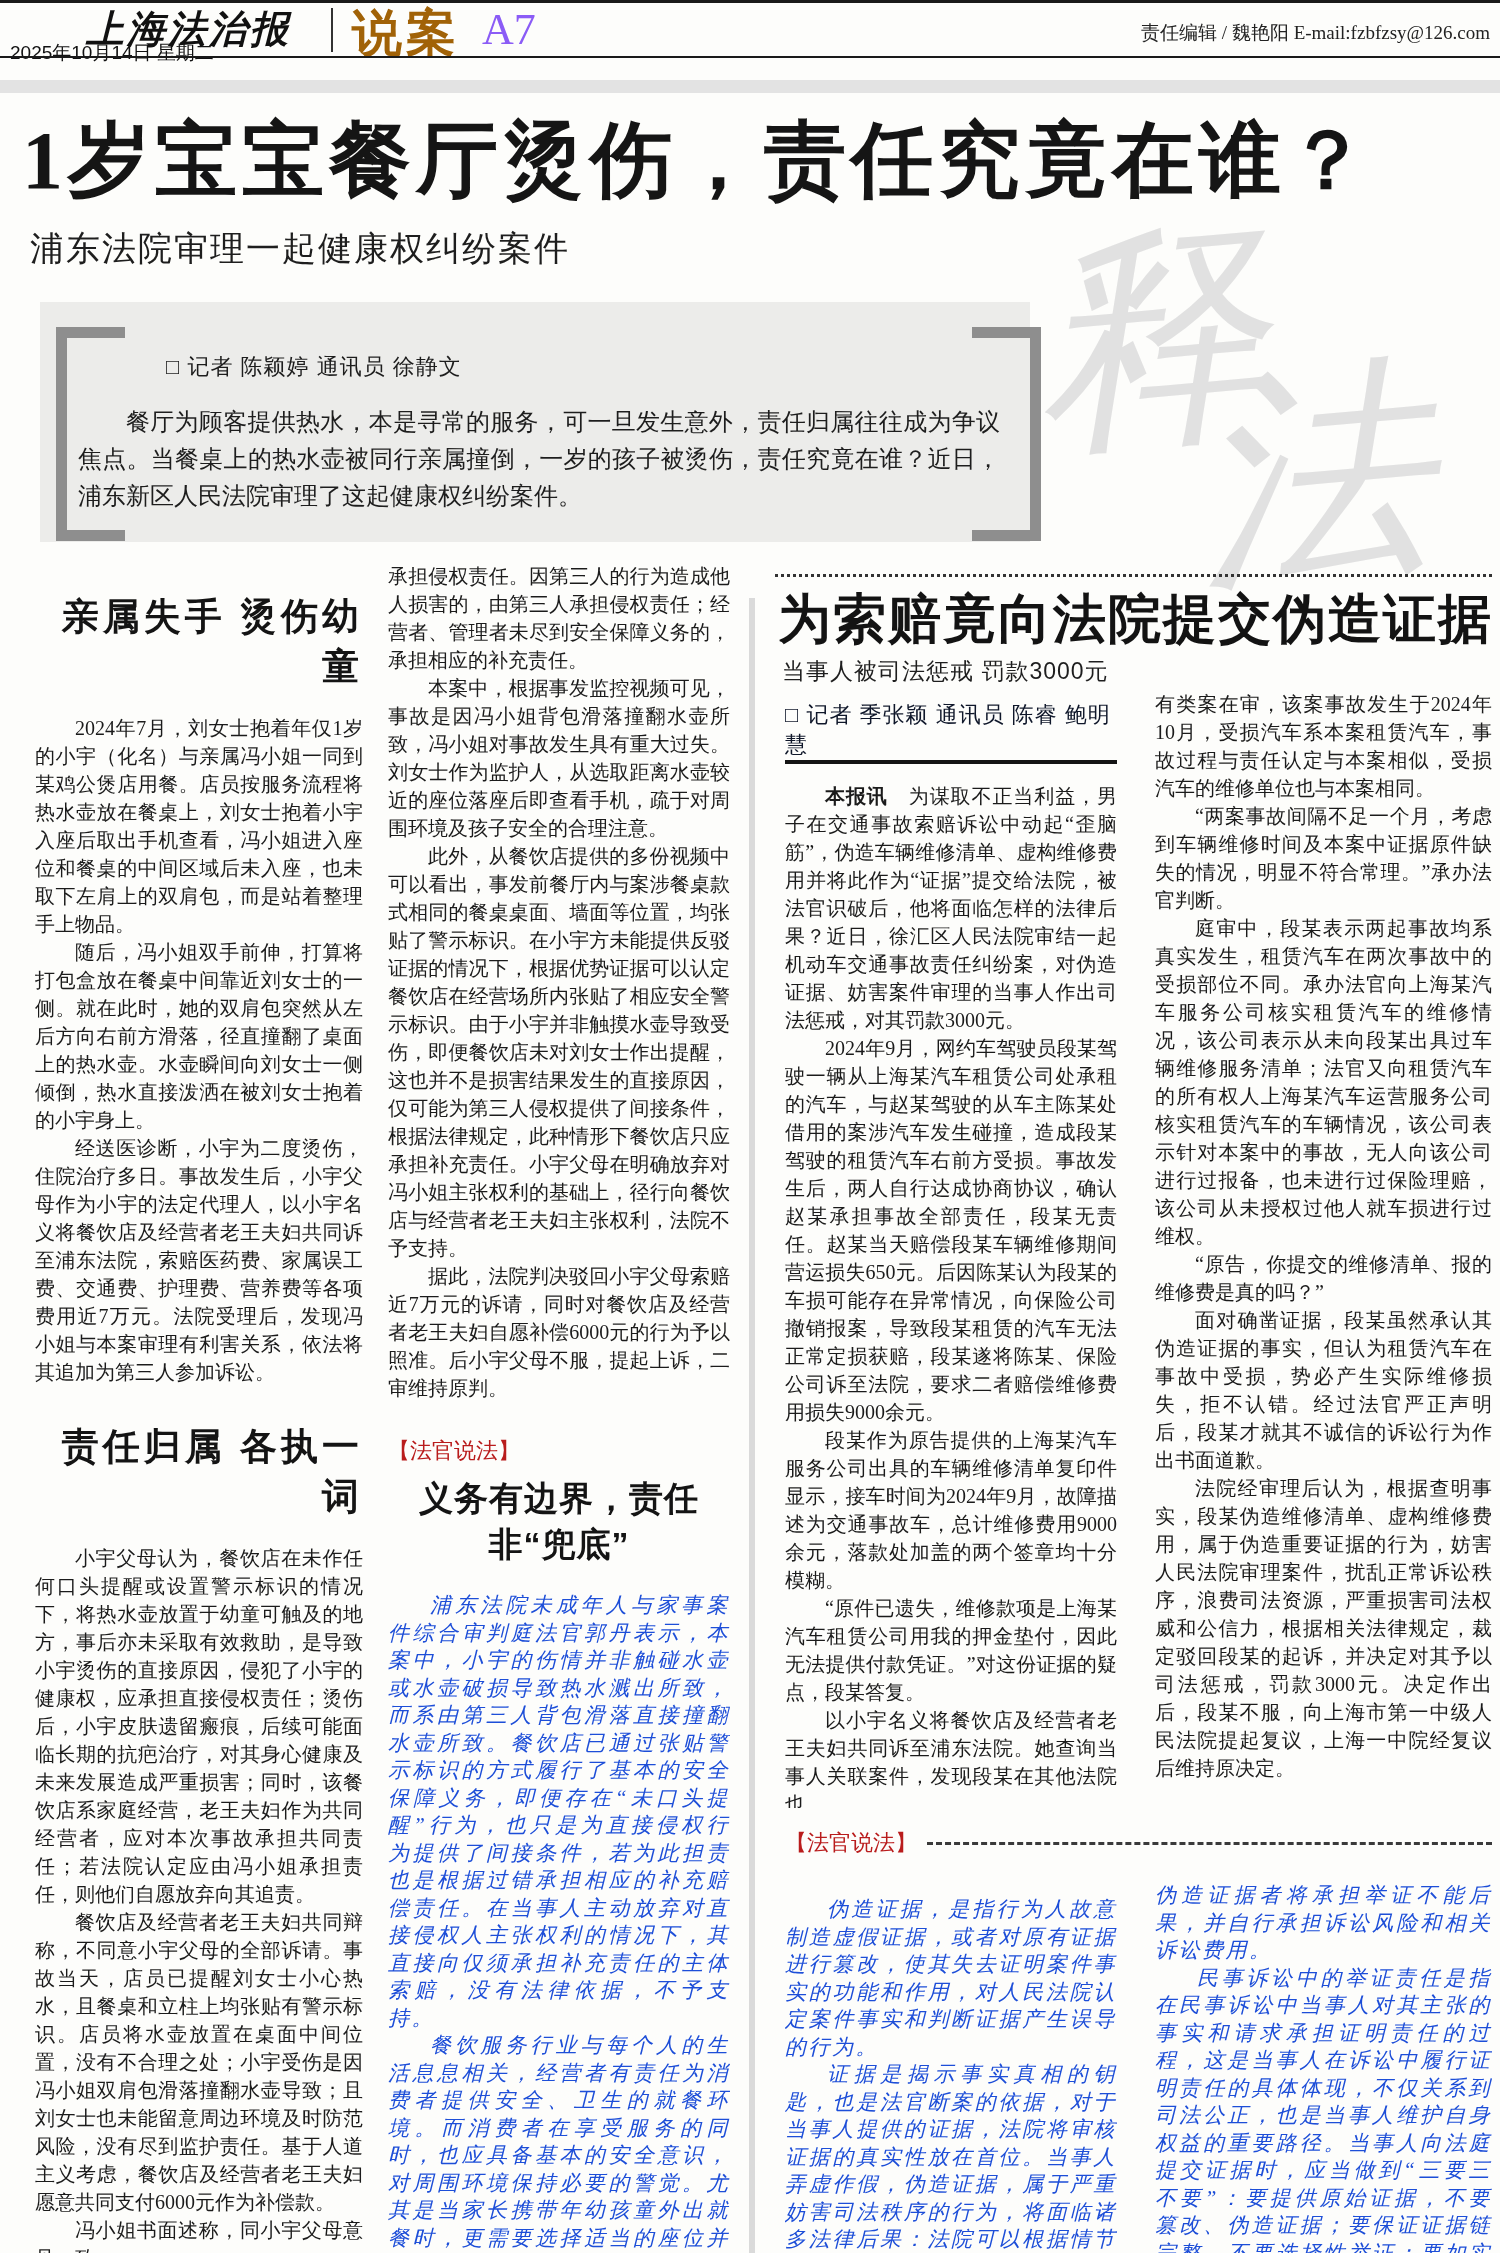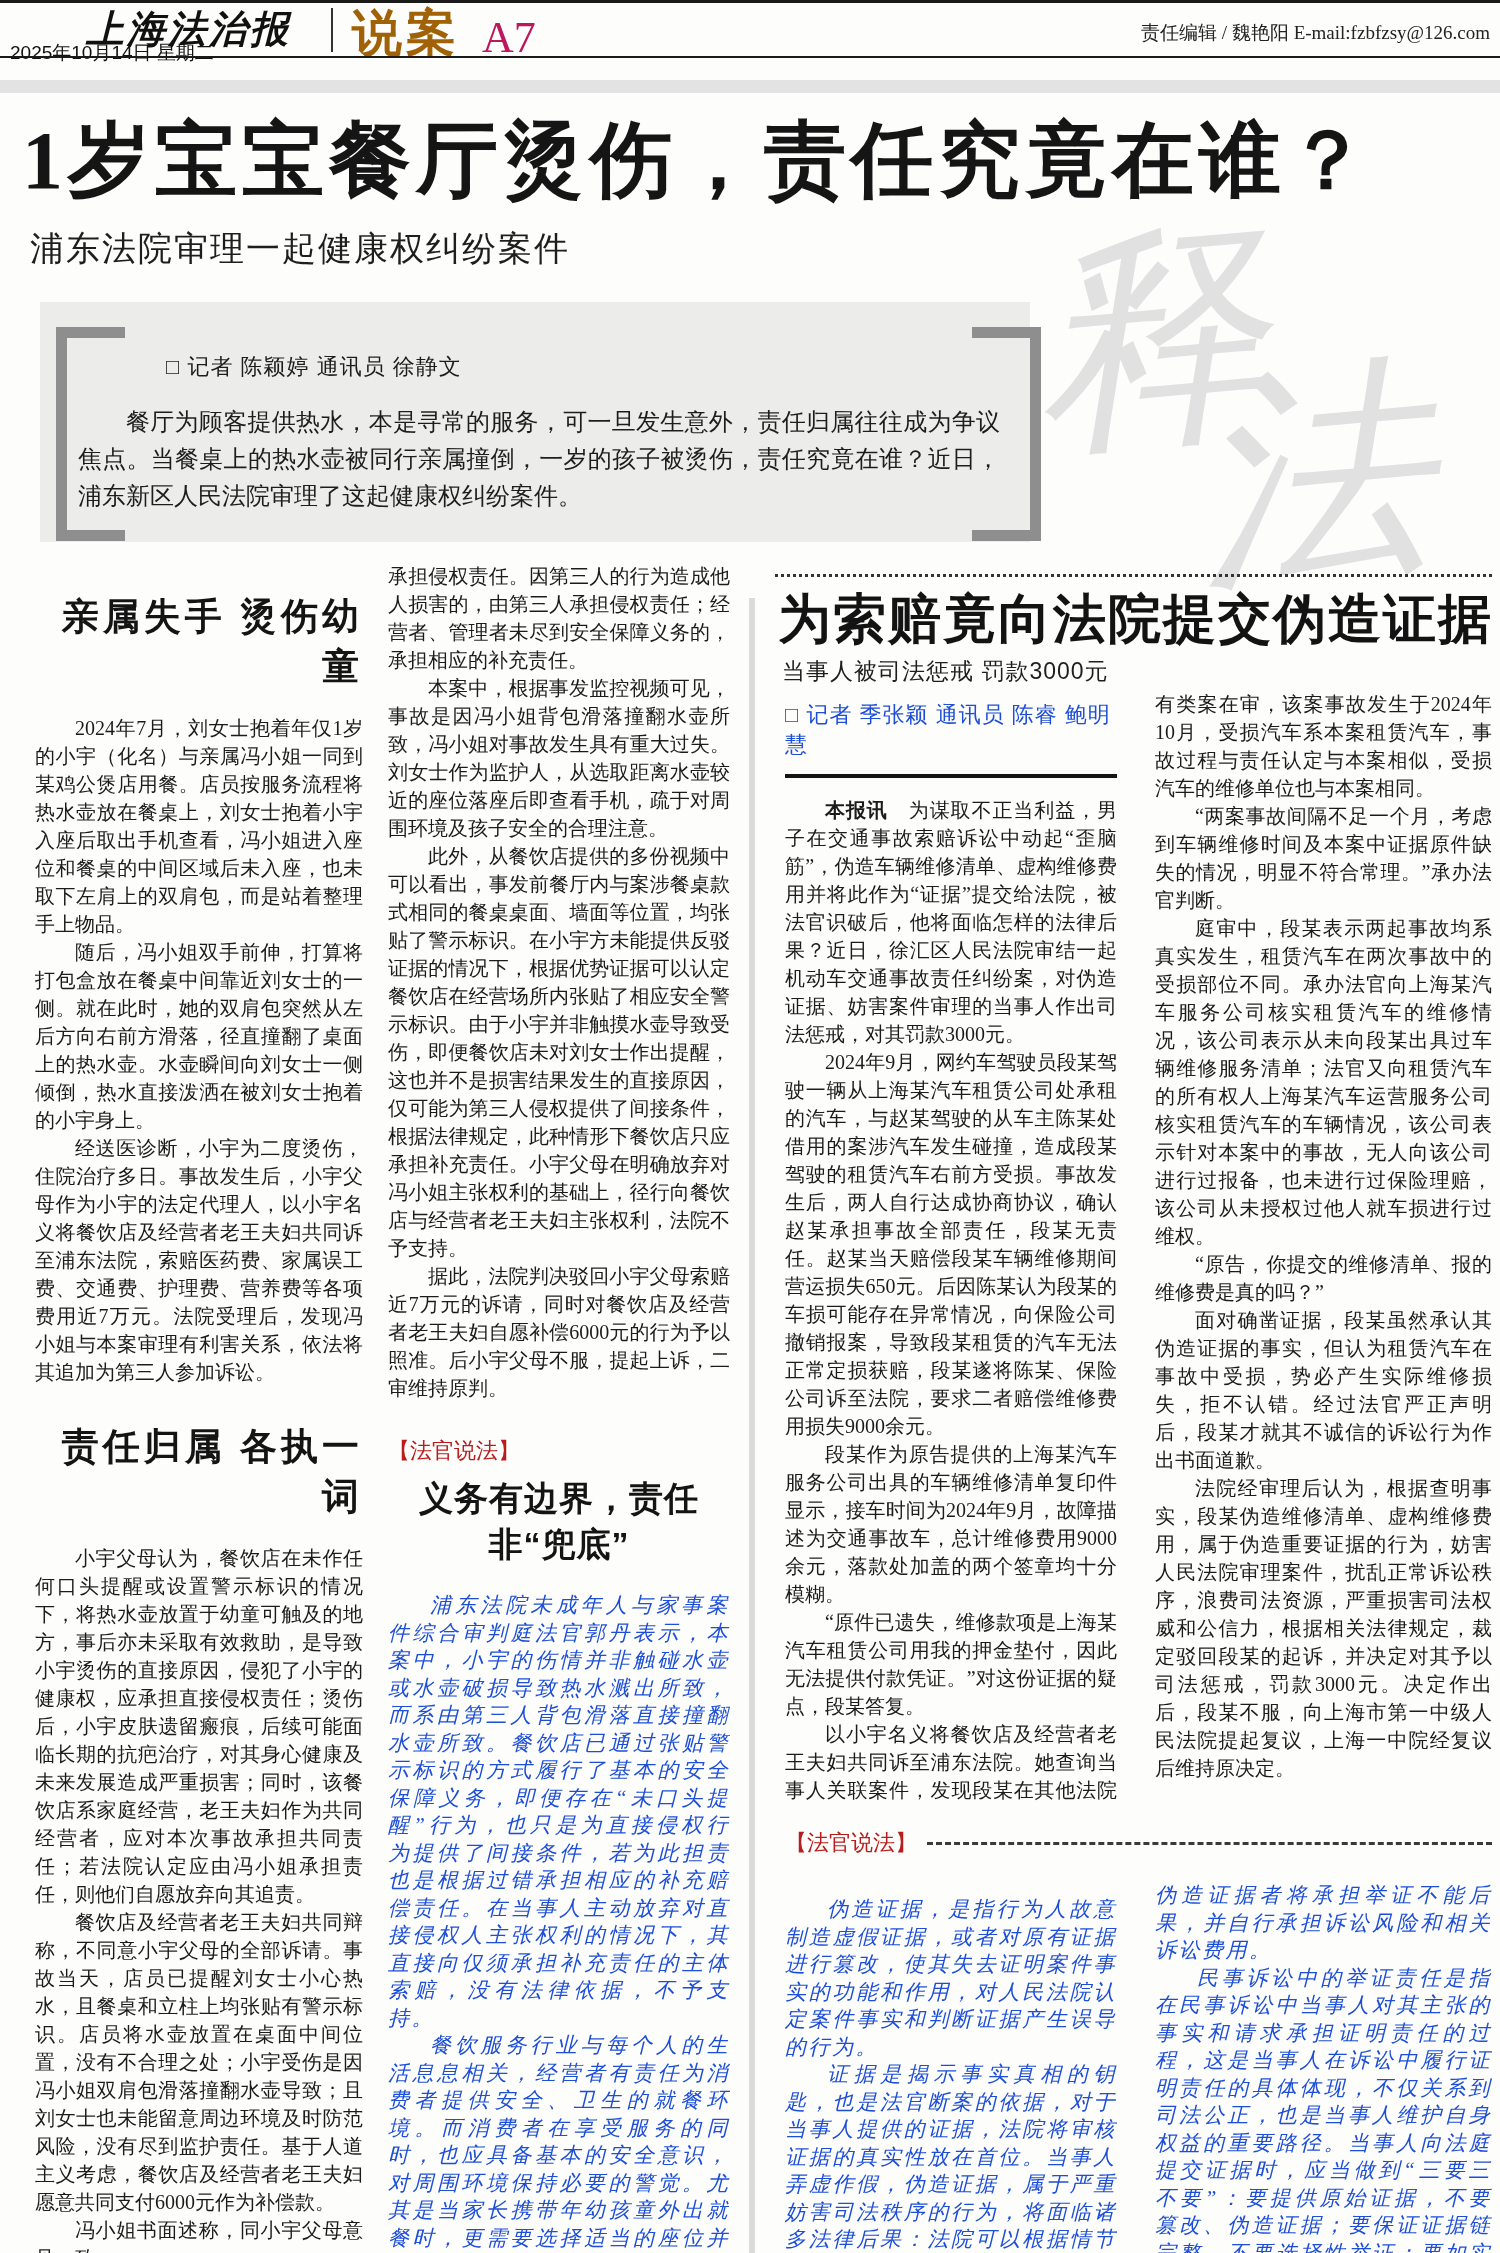--- a/index.html
+++ b/index.html
@@ -11,21 +11,21 @@
   }
   .abs{position:absolute;}
   
   .topline{left:0;top:0;width:1500px;height:3px;background:#1a1a1a;}
   .mast-logo{left:86px;top:4px;font-size:38px;font-weight:bold;font-style:italic;
     letter-spacing:3px;color:#111;}
   .mast-date{left:10px;top:40px;font-family:"Liberation Sans",sans-serif;font-size:19px;color:#111;}
   .mast-div{left:331px;top:8px;width:2px;height:44px;background:#333;}
   .mast-section{left:352px;top:0px;font-family:"Liberation Sans",sans-serif;
     font-size:50px;font-weight:bold;letter-spacing:4px;color:#a16207;}
-  .mast-page{left:482px;top:12px;font-size:44px;color:#be185d;}
+  .mast-page{left:482px;top:4px;font-size:44px;color:#8b5cf6;}
   .mast-editor{right:10px;top:20px;font-size:19px;color:#222;}
   .header-rule{left:0;top:56px;width:1500px;height:2px;background:#1a1a1a;}
   .gray-band{left:0;top:80px;width:1500px;height:13px;background:#e3e3e3;}
   
   .headline{left:22px;top:106px;width:1470px;font-size:82px;font-weight:900;
     letter-spacing:5px;white-space:nowrap;color:#151515;}
   .subhead{left:30px;top:226px;font-family:"Liberation Sans",sans-serif;
     font-size:34px;letter-spacing:2px;color:#1e1e1e;}
   
   .leadbox{left:40px;top:302px;width:990px;height:240px;background:#ececea;}
@@ -57,21 +57,21 @@
   .divider-v{left:749px;top:598px;width:6px;height:1655px;background:#dadada;z-index:1;}
   
   .a2-dotted{left:775px;top:574px;width:717px;height:0;border-top:3px dotted #333;z-index:2;}
   .a2-headline{left:778px;top:584px;width:715px;font-size:53px;font-weight:900;
     letter-spacing:2px;white-space:nowrap;color:#131313;z-index:2;}
   .a2-subhead{left:782px;top:656px;font-family:"Liberation Sans",sans-serif;
     font-size:23px;letter-spacing:1px;color:#1e1e1e;z-index:2;}
   .a2colA{left:785px;top:700px;width:332px;height:1108px;}
   .a2colB{left:1155px;top:690px;width:337px;height:1118px;}
   .a2-byline{font-family:"Liberation Sans",sans-serif;font-size:22px;letter-spacing:1px;
-    color:#1d4ed8;border-bottom:4px solid #141414;padding-bottom:14px;margin-bottom:18px;}
+    color:#0f172a;border-bottom:4px solid #141414;margin-bottom:18px;}
   .wire{font-weight:bold;}
   .a2-judge-row{left:785px;top:1828px;width:707px;display:flex;align-items:center;z-index:2;}
   .a2-judge-row .dash{flex:1;border-top:3px dashed #3a3a3a;margin-left:10px;height:0;}
   .a2-judge-row .judge-label{margin:0;}
   .a2kA{left:785px;top:1896px;width:332px;height:357px;}
   .a2kB{left:1155px;top:1882px;width:337px;height:371px;}
 </style>
 </head>
 <body>
 

